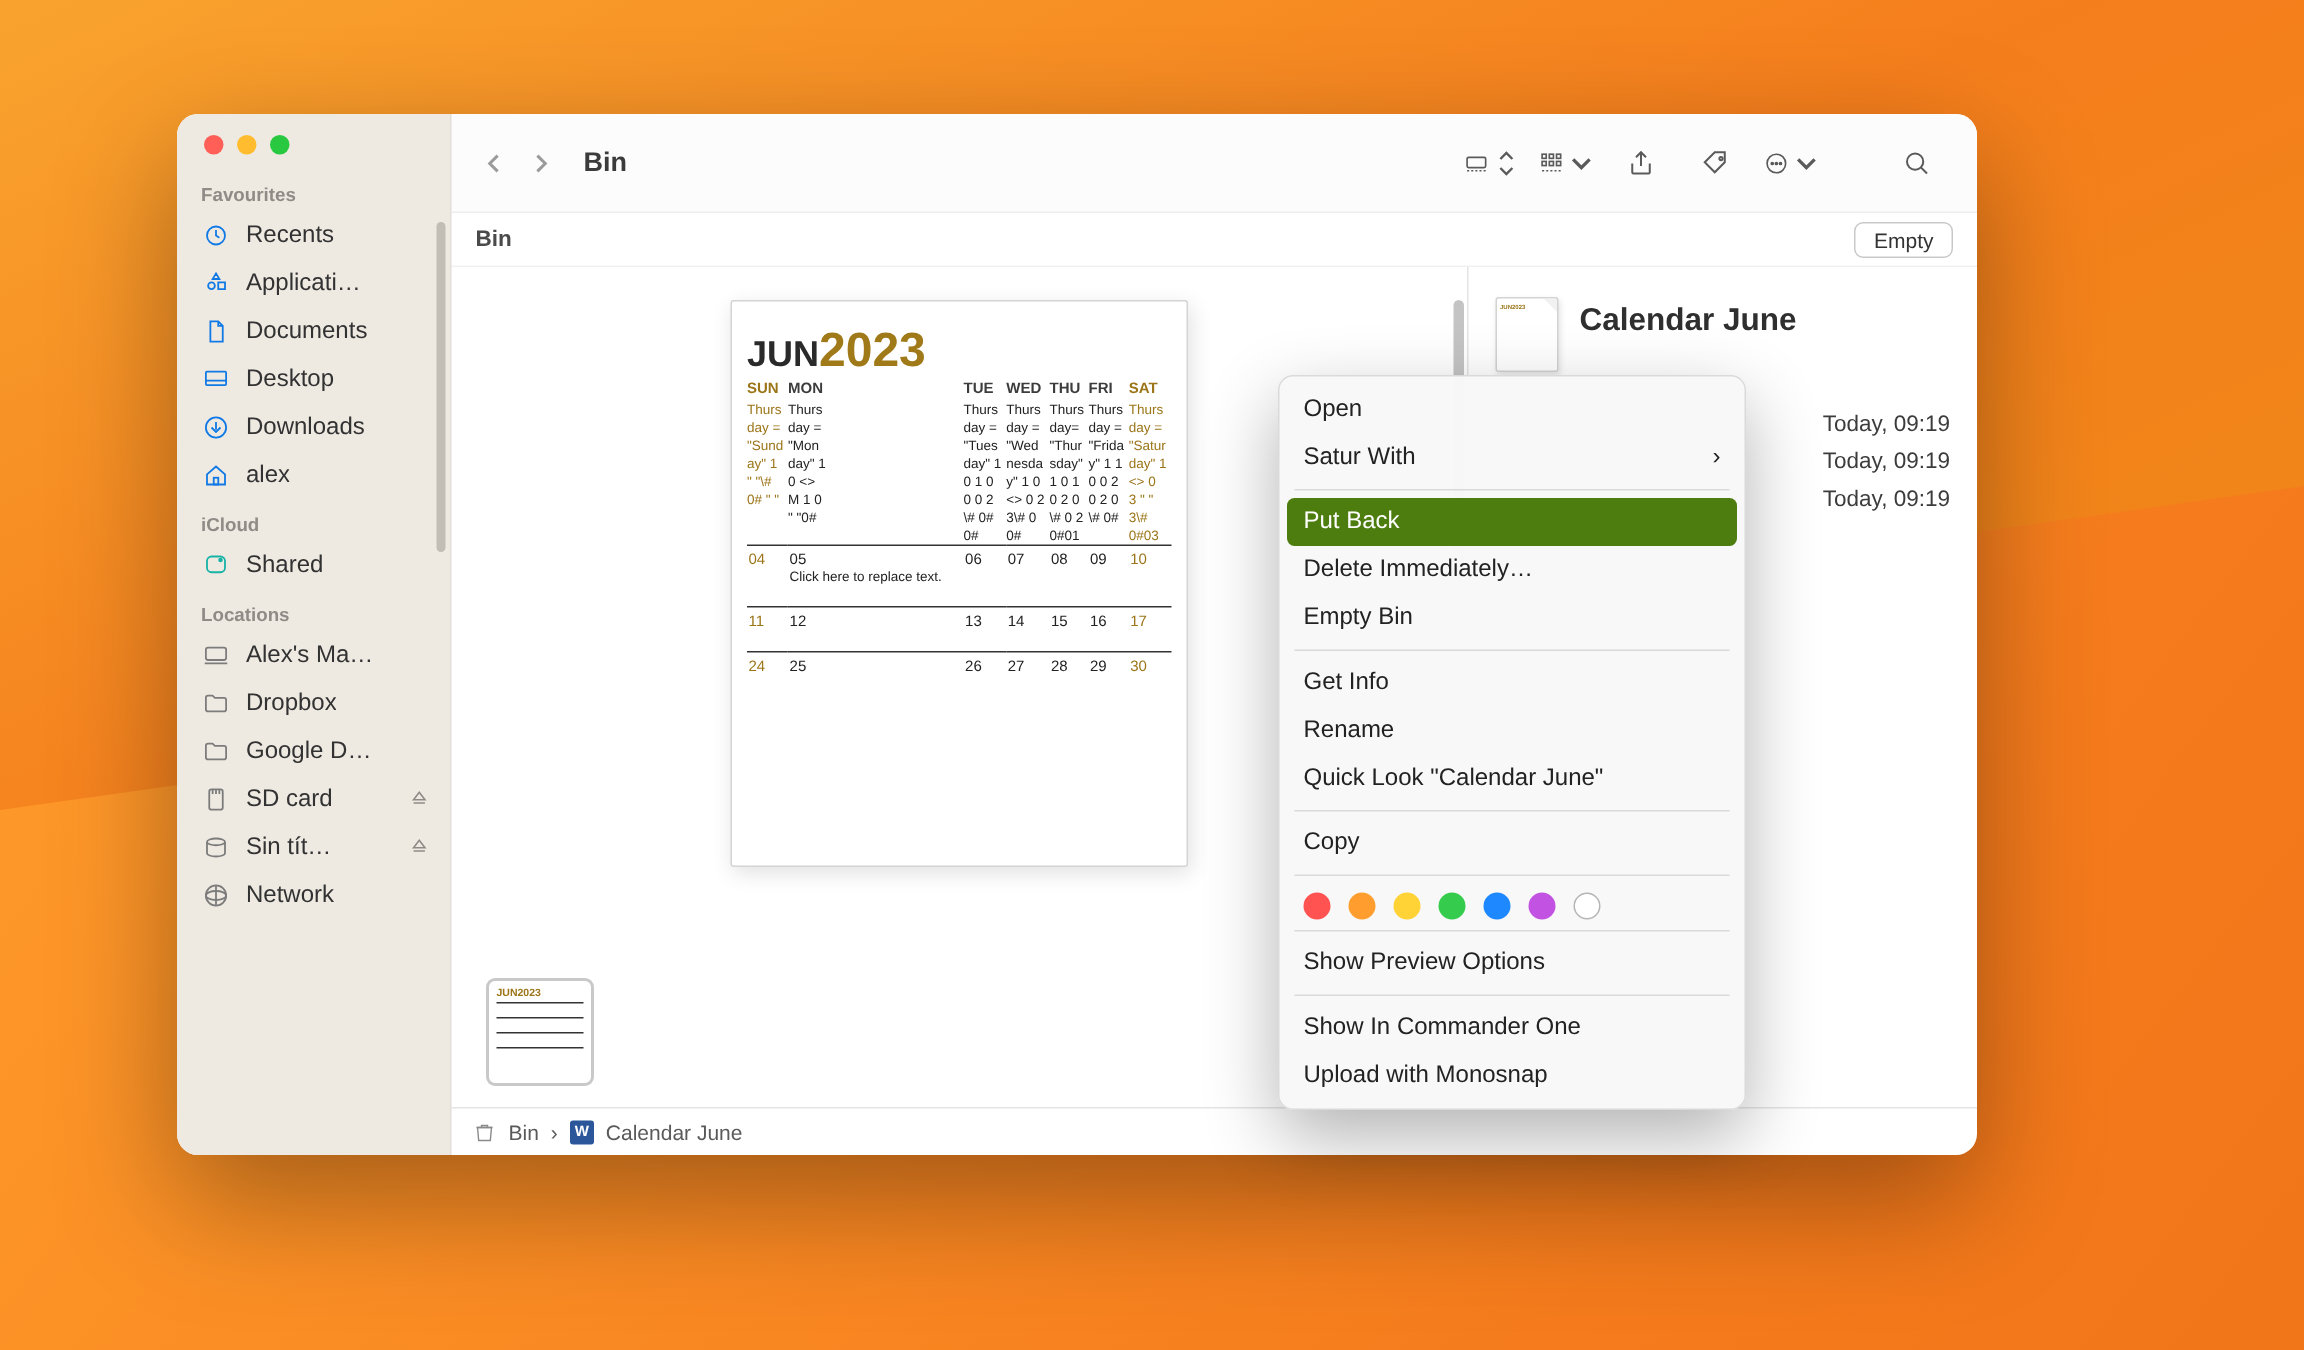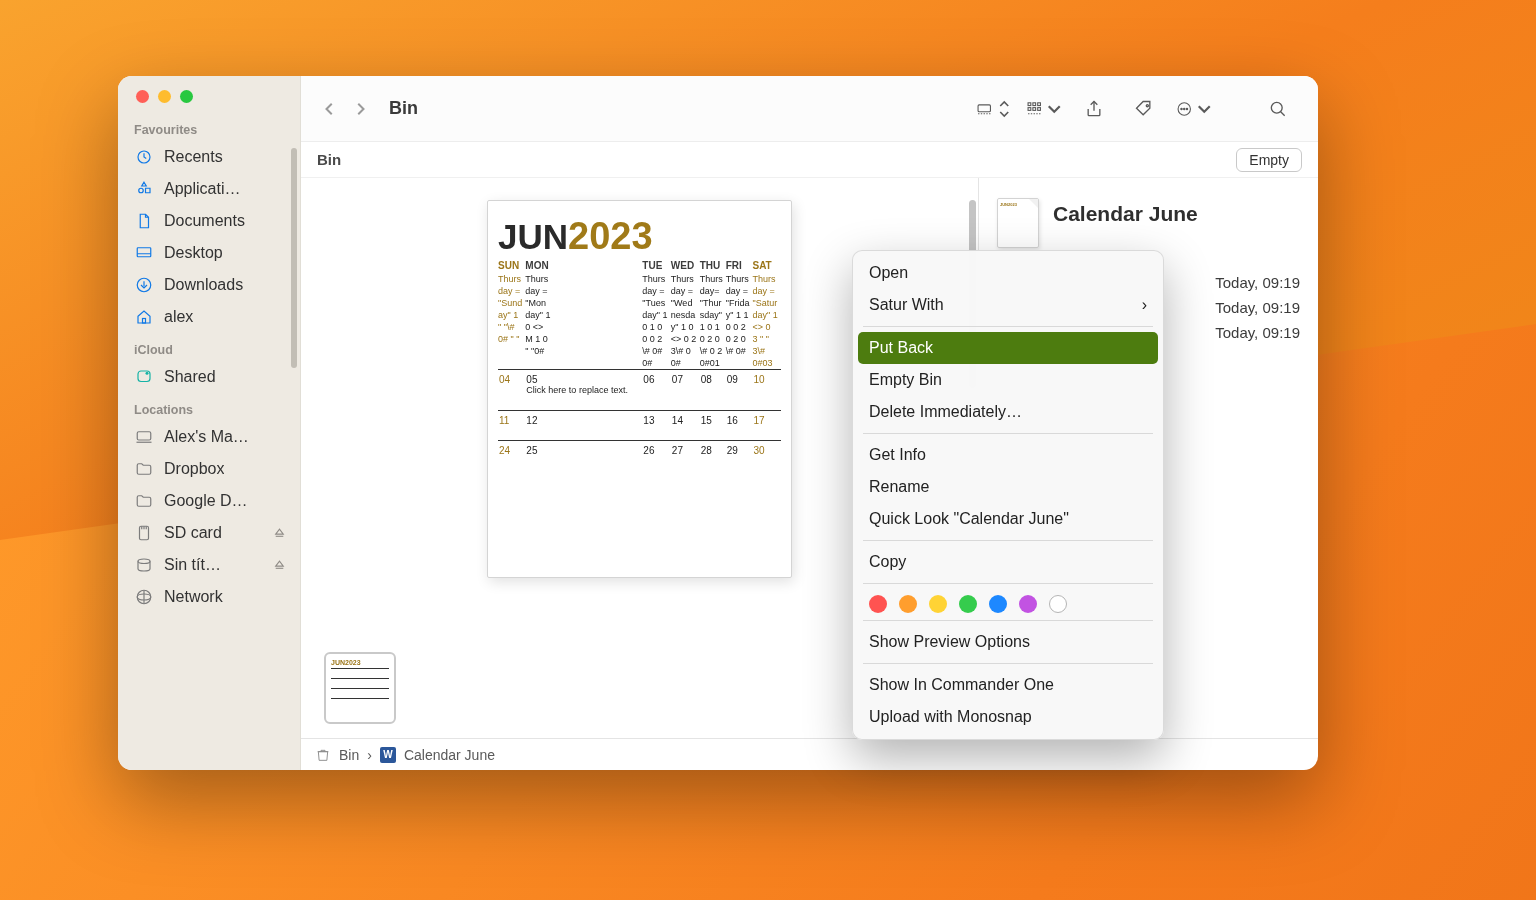--- a/index.html
+++ b/index.html
@@ -62,22 +62,22 @@
   .subbar .empty-btn{margin-left:auto;border:1px solid #c9c9c9;border-radius:6px;padding:3px 12px;font-size:14px;color:#333;background:#fff;}
 
   .content{flex:1;display:flex;position:relative;}
   .gallery{flex:1;display:flex;align-items:flex-start;justify-content:center;padding:22px;position:relative;}
   .gallery .scroll-thumb{position:absolute;right:2px;top:22px;width:7px;height:188px;background:#c4c4c4;border-radius:4px;}
   .page{
     width:305px;height:378px;background:#fff;border:1px solid #d4d4d4;border-radius:2px;
     box-shadow:2px 4px 14px rgba(0,0,0,.12);padding:14px 10px;overflow:hidden;font-family:"Times New Roman",serif;
   }
   .page .mo{display:flex;align-items:baseline;font-weight:800;}
-  .page .mo .m{color:#2a2a2a;font-size:35px;letter-spacing:0;}
-  .page .mo .y{color:#a07a18;font-size:38px;}
+  .page .mo .m{color:#2a2a2a;font-size:24px;letter-spacing:0;}
+  .page .mo .y{color:#a07a18;font-size:32px;}
   table.cal{width:100%;border-collapse:collapse;font-size:10px;}
   table.cal th{font-weight:700;color:#3c3c3c;text-align:left;font-size:10px;padding:2px 0;}
   table.cal th.first,table.cal td.first{color:#9b7518;}
   table.cal th.last,table.cal td.last{color:#9b7518;}
   table.cal td{border-top:1px solid #333;padding:2px 1px;vertical-align:top;font-size:10px;color:#222;}
   table.cal tr.numrow td{font-weight:400;padding:4px 1px 14px 1px;}
   table.cal tr.sm td{font-size:9px;line-height:10px;padding:1px 0;}
   .note{font-size:9px;line-height:11px;color:#222;}
 
   .preview{
@@ -523,24 +523,24 @@
     </div>
     <div class="ctx-item">
       <span>Satur With</span>
       <span>›</span>
     </div>
     <div class="ctx-sep"></div>
     <div class="ctx-item hl">
       <span>Put Back</span>
     </div>
     <div class="ctx-item">
+      <span>Delete Immediately…</span>
+    </div>
+    <div class="ctx-item">
       <span>Empty Bin</span>
-    </div>
-    <div class="ctx-item">
-      <span>Delete Immediately…</span>
     </div>
     <div class="ctx-sep"></div>
     <div class="ctx-item">
       <span>Get Info</span>
     </div>
     <div class="ctx-item">
       <span>Rename</span>
     </div>
     <div class="ctx-item">
       <span>Quick Look "Calendar June"</span>

